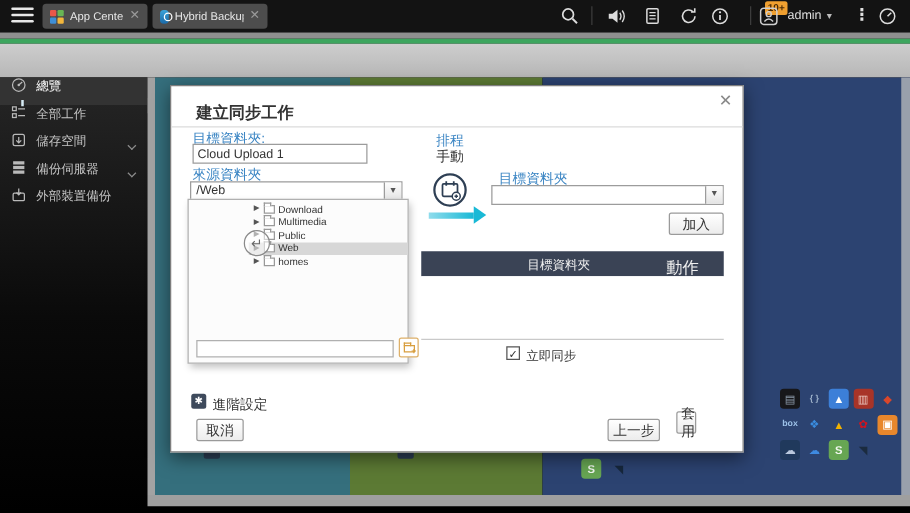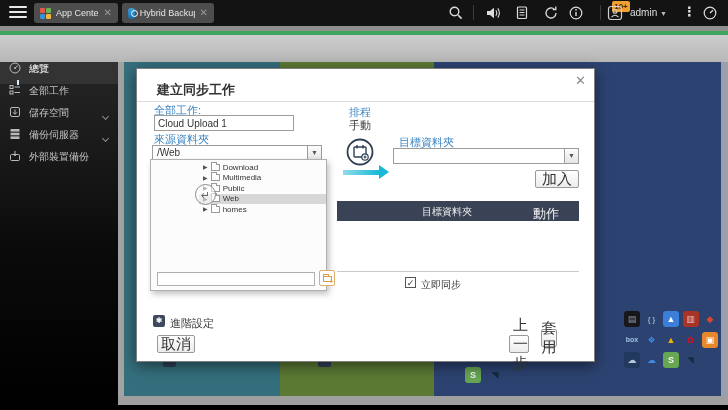--- a/index.html
+++ b/index.html
@@ -66,21 +66,21 @@
   #lbl-sched{left:212px;top:36px;}
   #val-sched{left:212px;top:49px;font-size:11px;color:#333;}
   #sched-icon{left:208px;top:68px;}
   #lbl-source{left:17px;top:63px;}
   .selbox{position:absolute;height:16px;border:1px solid #9c9c9c;background:#fff;font-size:10px;color:#333;line-height:14px;padding-left:4px;cursor:pointer;}
   .selbox .arr{position:absolute;right:0;top:0;width:14px;height:14px;background:linear-gradient(#fdfdfd,#e4e4e4);border-left:1px solid #9c9c9c;text-align:center;font-size:7px;color:#555;line-height:14px;}
   #sel-source{left:15px;top:76px;width:170px;}
   #lbl-target{left:262px;top:66px;}
   #sel-target{left:256px;top:79px;width:186px;}
   #btn-add{left:398px;top:101px;width:44px;height:18px;}
-  .dlg-btn{position:absolute;border:1px solid #9a9a9a;border-radius:2px;background:linear-gradient(#fff,#ececec);font-size:15px;color:#333;text-align:right;cursor:pointer;display:flex;align-items:center;justify-content:center;}
+  .dlg-btn{position:absolute;border:1px solid #9a9a9a;border-radius:2px;background:linear-gradient(#fff,#ececec);font-size:11px;color:#333;text-align:right;cursor:pointer;display:flex;align-items:center;justify-content:center;}
   #cyan-arrow{left:206px;top:101px;width:36px;height:5px;background:linear-gradient(90deg,#8fdcec,#19b9d6);}
   #cyan-arrow::after{content:"";position:absolute;left:36px;top:-5px;border-left:10px solid #19b9d6;border-top:7.5px solid transparent;border-bottom:7.5px solid transparent;}
 
   
   #tree-panel{left:13px;top:90px;width:177px;height:132px;background:#fcfcfc;border:1px solid #b0b0b0;box-shadow:2px 3px 6px rgba(0,0,0,.25);z-index:12;padding-left:48px;}
   .trow{position:relative;height:10.5px;display:flex;align-items:center;padding-left:4px;gap:3px;cursor:pointer;}
   .trow.sel{background:#d7d7d7;}
   .trow .texp{font-size:6px;color:#555;line-height:6px;}
   .tfolder{width:9px;height:7px;border:1px solid #9a9a9a;background:#fff;position:relative;flex:0 0 auto;}
   .tfolder::before{content:"";position:absolute;left:-1px;top:-3px;width:4px;height:2px;border:1px solid #9a9a9a;border-bottom:none;background:#fff;}
@@ -97,21 +97,21 @@
   #dlg-table .thead{position:absolute;left:0;top:0;width:242px;height:20px;background:#3a4355;}
   #dlg-table .th1{position:absolute;left:45px;top:4px;width:130px;text-align:center;color:#f0f0f0;font-size:10px;}
   #dlg-table .th2{position:absolute;right:20px;top:4px;color:#f0f0f0;font-size:13px;}
   #dlg-table .tbody{position:absolute;left:0;top:20px;width:242px;height:51px;background:#fff;border-bottom:1px solid #c9c9c9;}
 
   #chk-box{left:268px;top:208px;width:11px;height:11px;border:1px solid #555;background:#fff;text-align:center;font-size:9px;line-height:10px;color:#333;cursor:pointer;}
   #chk-label{left:284px;top:209px;font-size:10px;color:#333;}
   #adv-icon{left:16px;top:246px;width:12px;height:12px;background:#3e4a5c;border-radius:2px;color:#fff;font-size:8px;text-align:center;line-height:12px;cursor:pointer;}
   #adv-label{left:33px;top:247px;font-size:11px;color:#333;}
   #btn-cancel{left:20px;top:266px;width:38px;height:18px;}
-  #btn-back{left:372px;top:266px;width:20px;height:18px;}
+  #btn-back{left:349px;top:266px;width:42px;height:18px;}
   #btn-apply{left:404px;top:260px;width:16px;height:18px;}
 </style>
 </head>
 <body>
 
 <div id="screen">
 
   <div class="abs" id="taskbar">
     <div class="abs" id="hamburger">
         <div></div>
@@ -259,21 +259,21 @@
       <div class="ptile" style="left: 465px; top: 367px; background: rgb(103, 166, 83); color: rgb(240, 246, 238);">S</div>
       <div class="ptile" style="left: 487px; top: 367px; background: transparent; color: rgb(22, 39, 60);">◥</div>
     </div>
   <div class="abs" id="bottombar"></div>
 
   <div class="abs" id="dialog">
     <div class="abs" id="dlg-title">建立同步工作</div>
     <div class="abs" id="dlg-close">✕</div>
     <div class="abs" id="dlg-hr"></div>
 
-    <div class="abs blue-label" id="lbl-task">全部工作:</div>
+    <div class="abs blue-label" id="lbl-task">目標資料夾:</div>
     <input class="abs" id="inp-task" value="Cloud Upload 1" style="">
 
     <div class="abs blue-label" id="lbl-sched">排程</div>
     <div class="abs" id="val-sched">手動</div>
     <svg class="abs" id="sched-icon" width="30" height="30" viewBox="0 0 30 30">
       <circle cx="15" cy="15" r="12.5" stroke="#2e3f54" stroke-width="1.8" fill="none"></circle>
       <rect x="9" y="10" width="12" height="10" rx="1" stroke="#2e3f54" stroke-width="1.4" fill="none"></rect>
       <line x1="12" y1="8" x2="12" y2="11.5" stroke="#2e3f54" stroke-width="1.4"></line>
         <line x1="18" y1="8" x2="18" y2="11.5" stroke="#2e3f54" stroke-width="1.4"></line>
       <circle cx="20" cy="20" r="3.2" fill="#fff" stroke="#2e3f54" stroke-width="1.2"></circle>

